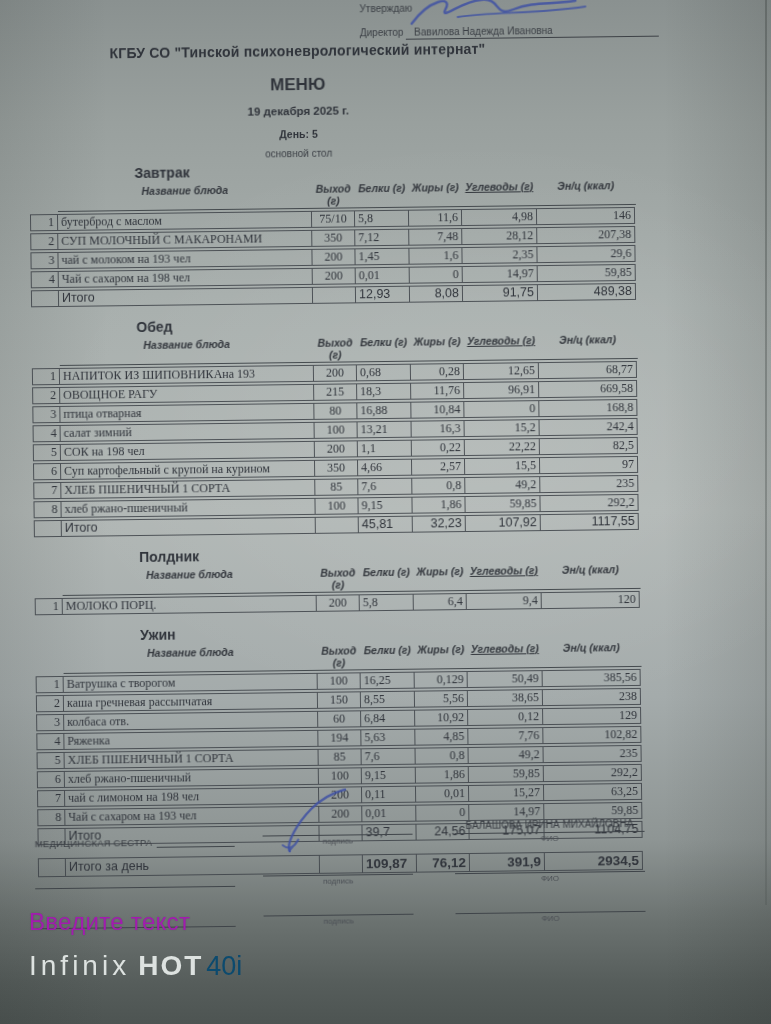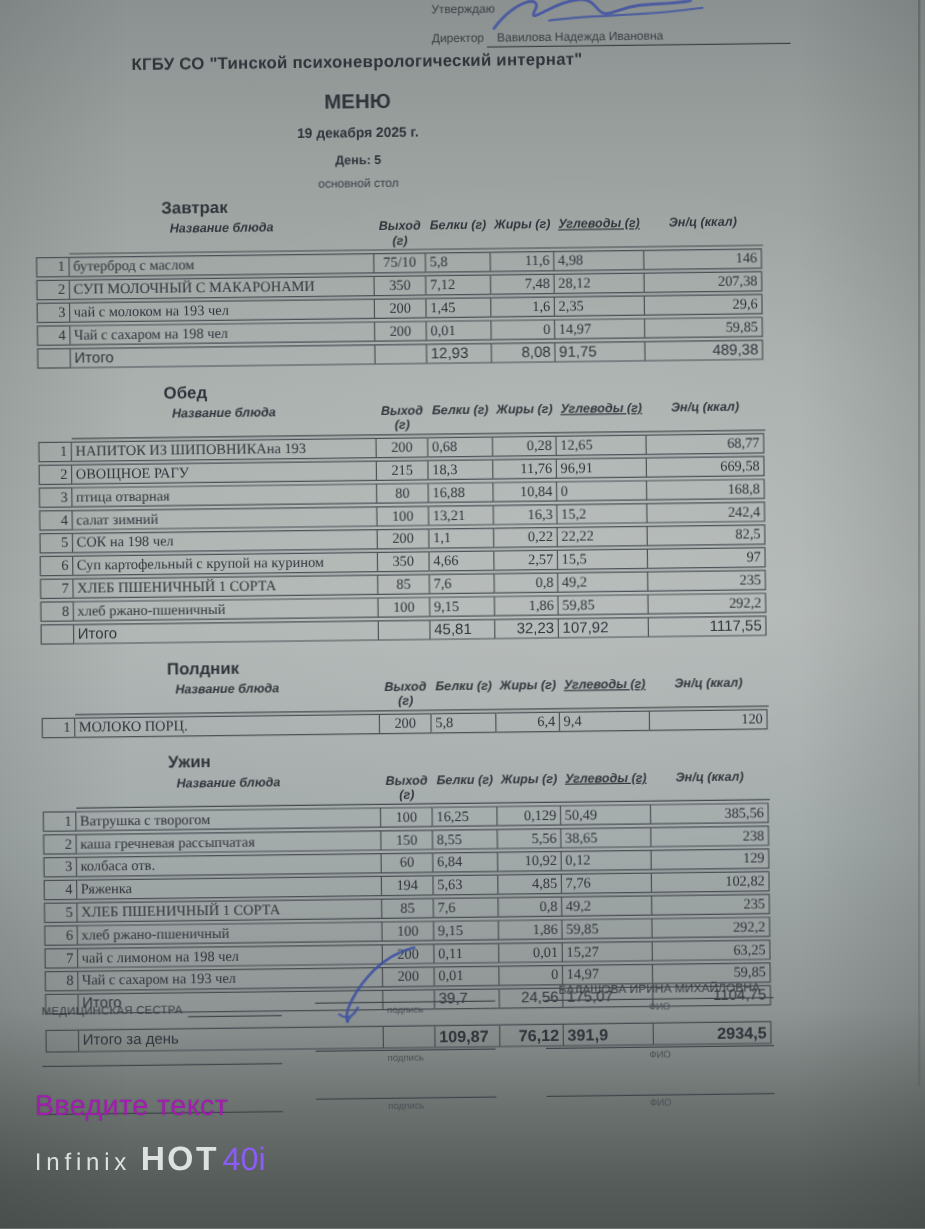--- a/index.html
+++ b/index.html
@@ -45,21 +45,21 @@
   .hc.h3{width:53px;font-style:italic;} .hc.h4{width:75px;text-decoration:underline;} .hc.h5{width:98px;}
   .trow{display:flex;margin-top:2px;font-family:"Liberation Serif",serif;font-size:12px;}
   .cell{border:1px solid rgba(60,65,70,0.85);border-left:none;height:17px;line-height:15px;
         padding:0 3px;box-sizing:border-box;overflow:hidden;white-space:nowrap;}
   .trow .cell:first-child{border-left:1px solid rgba(60,65,70,0.85);}
   .c-num{width:28px;text-align:right;}
   .c-name{width:254px;}
   .c-out{width:43px;text-align:center;}
   .c-prot{width:54px;text-align:left;}
   .c-fat{width:53px;text-align:right;}
-  .c-carb{width:75px;text-align:left;}
+  .c-carb{width:75px;text-align:right;}
   .c-kcal{width:98px;text-align:right;}
   .total .cell{font-family:"Liberation Sans",sans-serif;font-size:12.5px;}
   .grand{margin-top:7px;}
   .grand .cell{font-family:"Liberation Sans",sans-serif;height:19px;line-height:17px;}
   .grand .g-label{font-size:12.5px;}
   .grand .g-num{font-size:13.5px;font-weight:bold;}
   
   .sigs{position:absolute;left:30px;top:822px;width:610px;font-family:"Liberation Sans",sans-serif;
         font-size:9.5px;color:#3a3e44;}
   .sig-row{display:flex;align-items:flex-end;margin-bottom:17px;}
@@ -69,23 +69,23 @@
   .s-mid{width:150px;margin-left:28px;text-align:center;position:relative;}
   .s-mid .line{height:12px;}
   .s-right{width:190px;margin-left:42px;text-align:center;position:relative;}
   .cap{font-size:8px;margin-top:1px;color:#4a4e54;}
   .signer{position:absolute;left:0;right:0;bottom:13px;font-size:10px;white-space:nowrap;text-align:center;}
   .sig-mid-svg{position:absolute;left:243px;top:-34px;}
   
   .input-hint{position:absolute;left:29px;top:908px;font-size:24px;color:#a21caf;
         letter-spacing:0.3px;text-shadow:0 0 2px rgba(0,0,0,0.15);}
   .brand{position:absolute;left:29px;top:950px;color:#dde2e0;display:flex;align-items:baseline;}
-  .brand .b1{font-size:20px;letter-spacing:4px;font-weight:400;}
+  .brand .b1{font-size:28px;letter-spacing:4px;font-weight:400;}
   .brand .b2{font-size:28px;font-weight:bold;letter-spacing:2px;margin-left:8px;}
-  .brand .b3{font-size:27px;font-weight:300;margin-left:3px;color:#8b5cf6;}
+  .brand .b3{font-size:27px;font-weight:300;margin-left:3px;color:#0c4a6e;}
 </style>
 </head>
 <body>
 
 <div class="paper-edge"></div>
 
 <div class="paper">
 
   <div class="approval">
     <div>Утверждаю</div>

